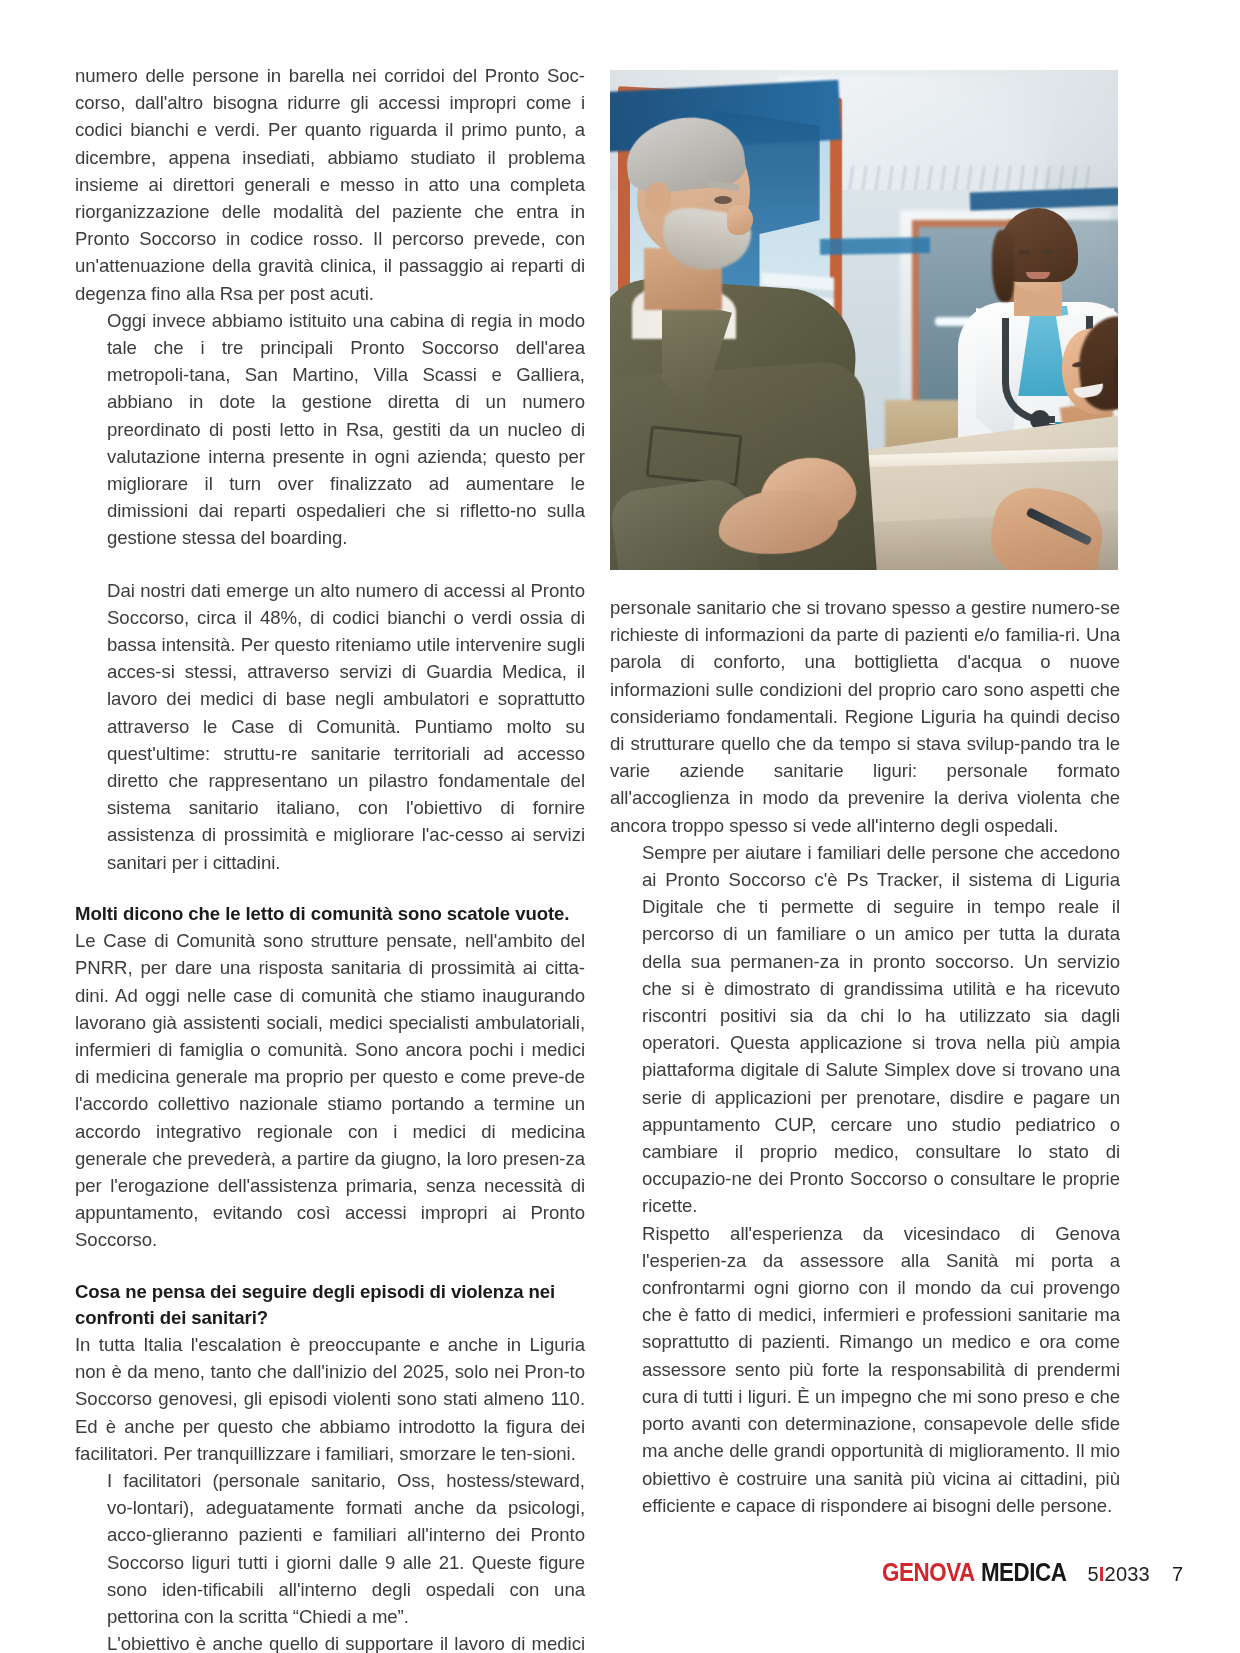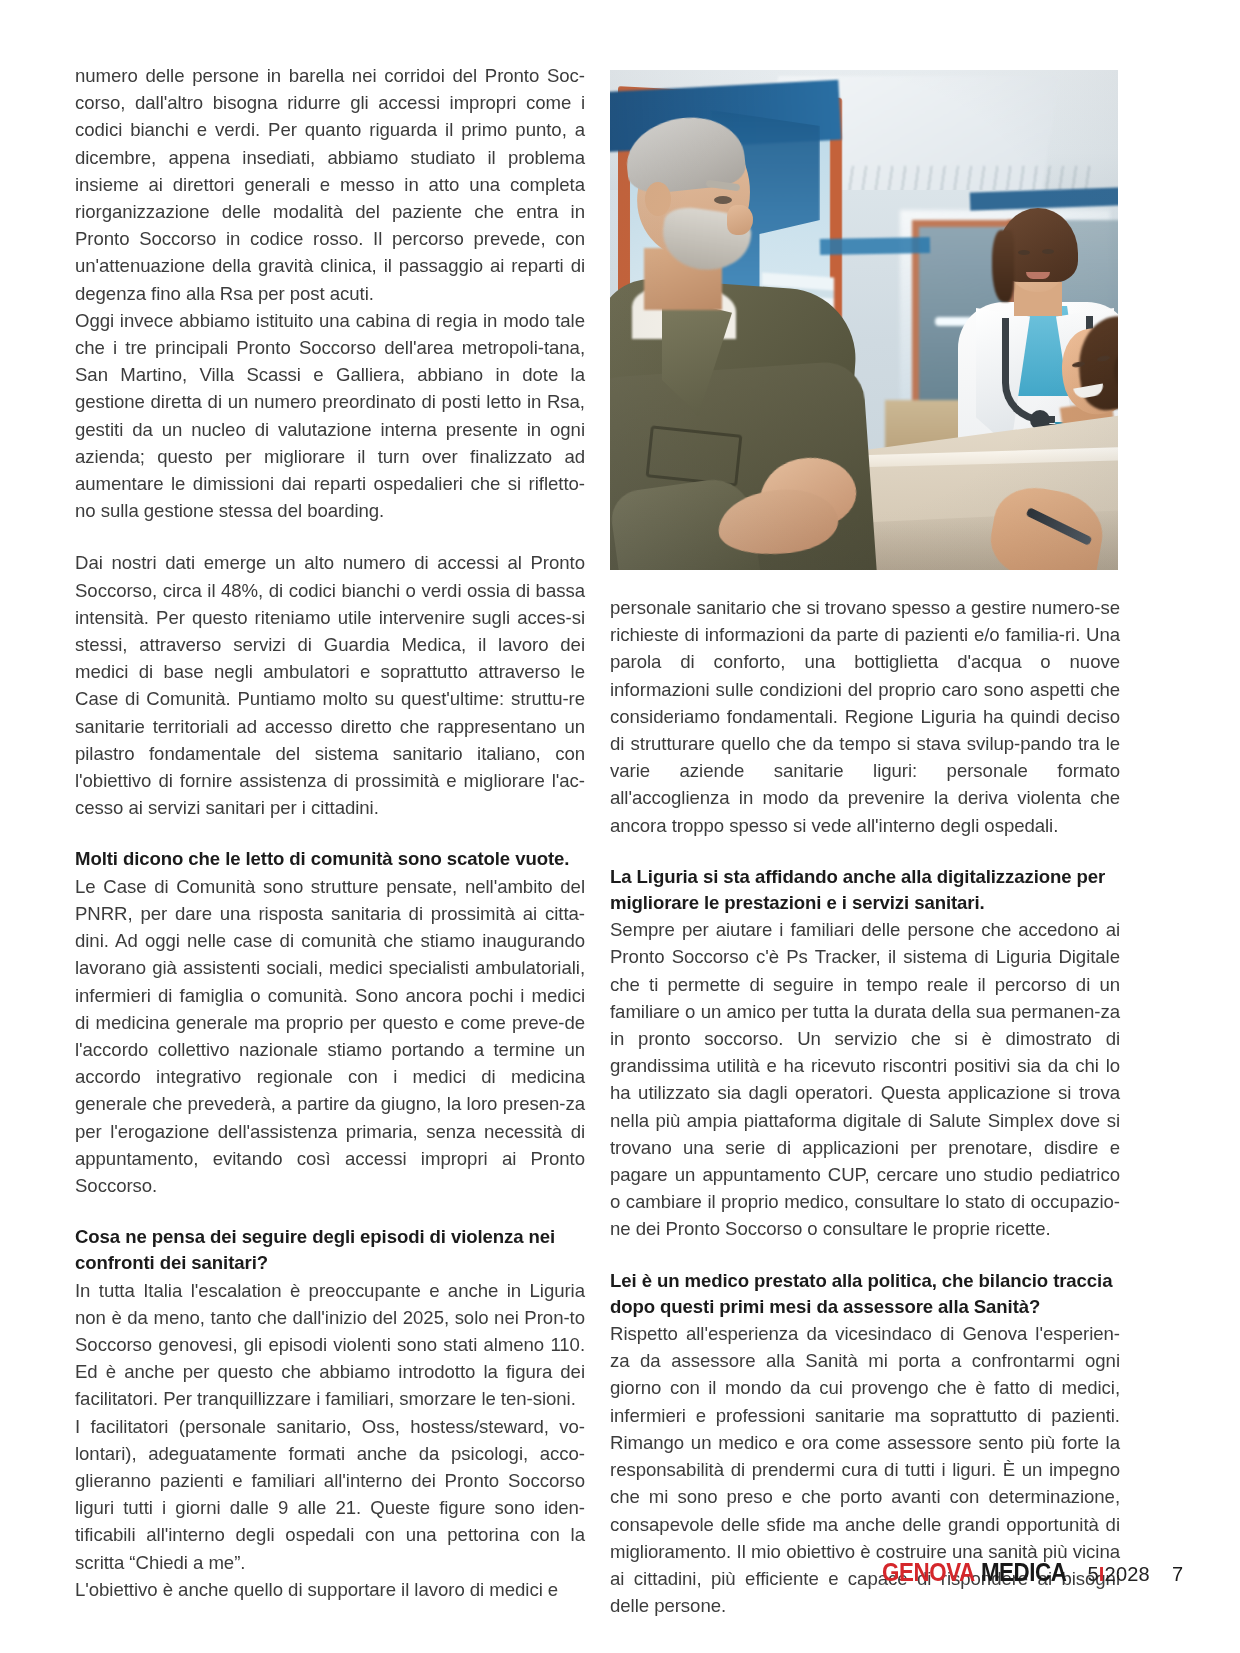--- a/index.html
+++ b/index.html
@@ -36,21 +36,21 @@
     font-size: 18.6px;
     line-height: 27.2px;
     text-align: justify;
     text-justify: inter-word;
     margin: 0 0 0 0;
     color: #3c3c3c;
     hyphens: manual;
     -webkit-hyphens: manual;
     letter-spacing: -0.05px;
   }
-  .para + .para { margin-top: 0; }
+  .para + .para { margin-top: 0; margin-left: 32px; }
   .para.gap { margin-top: 25px; }
 
   .qhead {
     font-size: 18.6px;
     line-height: 26.2px;
     font-weight: bold;
     color: #1b1b1b;
     text-align: left;
     margin: 25px 0 0 0;
     letter-spacing: -0.1px;
@@ -539,29 +539,27 @@
     <p class="para ans">In tutta Italia l'escalation è preoccupante e anche in Liguria non è da meno, tanto che dall'inizio del 2025, solo nei Pron-to Soccorso genovesi, gli episodi violenti sono stati almeno 110. Ed è anche per questo che abbiamo introdotto la figura dei facilitatori.  Per tranquillizzare i familiari, smorzare le ten-sioni.</p>
 
     <p class="para ans">I facilitatori (personale sanitario, Oss, hostess/steward, vo-lontari), adeguatamente formati anche da psicologi, acco-glieranno pazienti e familiari all'interno dei Pronto Soccorso liguri tutti i giorni dalle 9 alle 21. Queste figure sono iden-tificabili all'interno degli ospedali con una pettorina con la scritta “Chiedi a me”.</p>
 
     <p class="para">L'obiettivo è anche quello di supportare il lavoro di medici e</p>
   </div>
 
   <div class="col col-right" style="top: 594px;">
     <p class="para">personale sanitario che si trovano spesso a gestire numero-se richieste di informazioni da parte di pazienti e/o familia-ri. Una parola di conforto, una bottiglietta d'acqua o nuove informazioni sulle condizioni del proprio caro sono aspetti che consideriamo fondamentali. Regione Liguria ha quindi deciso di strutturare quello che da tempo si stava svilup-pando tra le varie aziende sanitarie liguri: personale formato all'accoglienza in modo da prevenire la deriva violenta che ancora troppo spesso si vede all'interno degli ospedali.</p>
 
-    <p class="qhead">La Liguria si sta affidando anche alla digitalizzazione per migliorare le prestazioni e i servizi sanitari.</p>
     <p class="para ans">Sempre per aiutare i familiari delle persone che accedono ai Pronto Soccorso c'è Ps Tracker, il sistema di Liguria Digitale che ti permette di seguire in tempo reale il percorso di un familiare o un amico per tutta la durata della sua permanen-za in pronto soccorso. Un servizio che si è dimostrato di grandissima utilità e ha ricevuto riscontri positivi sia da chi lo ha utilizzato sia dagli operatori. Questa applicazione si trova nella più ampia piattaforma digitale di Salute Simplex dove si trovano una serie di applicazioni per prenotare, disdire e pagare un appuntamento CUP, cercare uno studio pediatrico o cambiare il proprio medico, consultare lo stato di occupazio-ne dei Pronto Soccorso o consultare le proprie ricette.</p>
 
-    <p class="qhead">Lei è un medico prestato alla politica, che bilancio traccia dopo questi primi mesi da assessore alla Sanità?</p>
     <p class="para ans">Rispetto all'esperienza da vicesindaco di Genova l'esperien-za da assessore alla Sanità mi porta a confrontarmi ogni giorno con il mondo da cui provengo che è fatto di medici, infermieri e professioni sanitarie ma soprattutto di pazienti. Rimango un medico e ora come assessore sento più forte la responsabilità di prendermi cura di tutti i liguri. È un impegno che mi sono preso e che porto avanti con determinazione, consapevole delle sfide ma anche delle grandi opportunità di miglioramento. Il mio obiettivo è costruire una sanità più vicina ai cittadini, più efficiente e capace di rispondere ai bisogni delle persone.</p>
   </div>
 
   <div class="footer">
     <div class="brand">
       <span class="brand-genova">GENOVA</span>
       <span class="brand-medica">MEDICA</span>
-      <span class="brand-issue"><span>5</span><span class="bar">I</span><span>2028</span></span>
+      <span class="brand-issue"><span>5</span><span class="bar">I</span><span>2033</span></span>
       <span class="brand-page">7</span>
     </div>
   </div>
 
 </div>
 
 </body></html>

